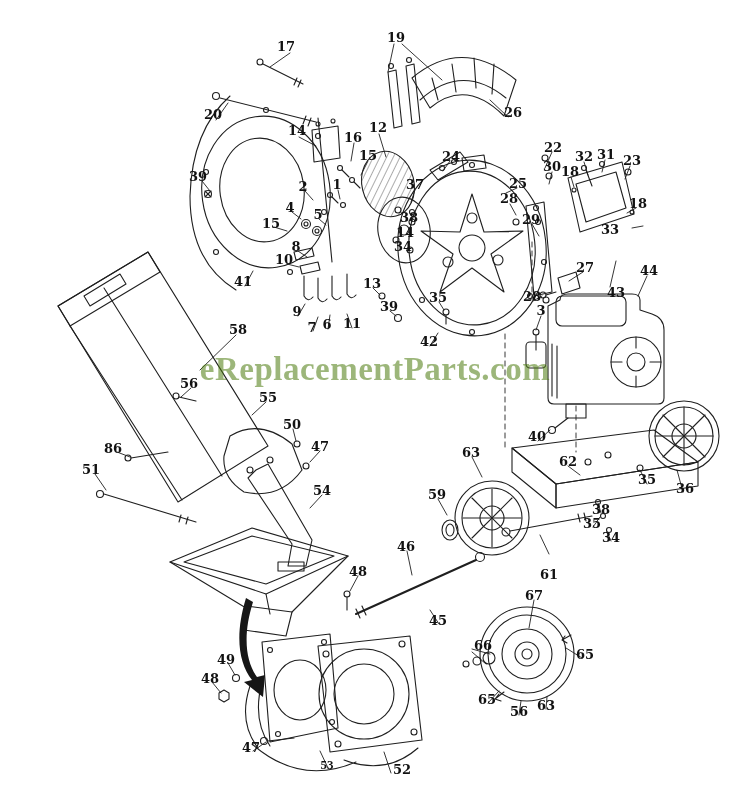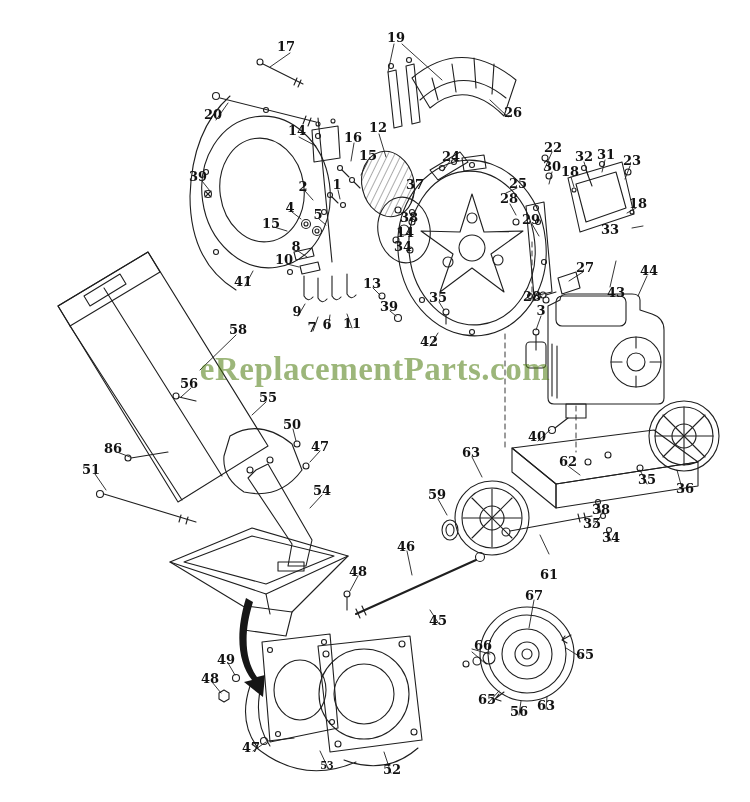--- a/index.html
+++ b/index.html
@@ -393,15 +393,15 @@
       <span class="callout" style="left: 534px; top: 595px;">67</span>
       <span class="callout" style="left: 467px; top: 645px; margin-left: 16px;">66</span>
       <span class="callout" style="left: 585px; top: 654px;">65</span>
       <span class="callout" style="left: 226px; top: 659px;">49</span>
       <span class="callout" style="left: 210px; top: 678px;">48</span>
       <span class="callout" style="left: 487px; top: 699px;">65</span>
       <span class="callout" style="left: 519px; top: 711px;">56</span>
       <span class="callout" style="left: 546px; top: 705px;">63</span>
       <span class="callout" style="left: 251px; top: 747px;">47</span>
       <span class="callout" style="left: 327px; top: 764px; font-family: Liberation Serif, serif;">53</span>
-      <span class="callout" style="left: 392px; top: 769px; text-align: center;">52</span>
+      <span class="callout" style="left: 402px; top: 769px; text-align: center;">52</span>
     </div>
 </div>
 
 </body></html>

